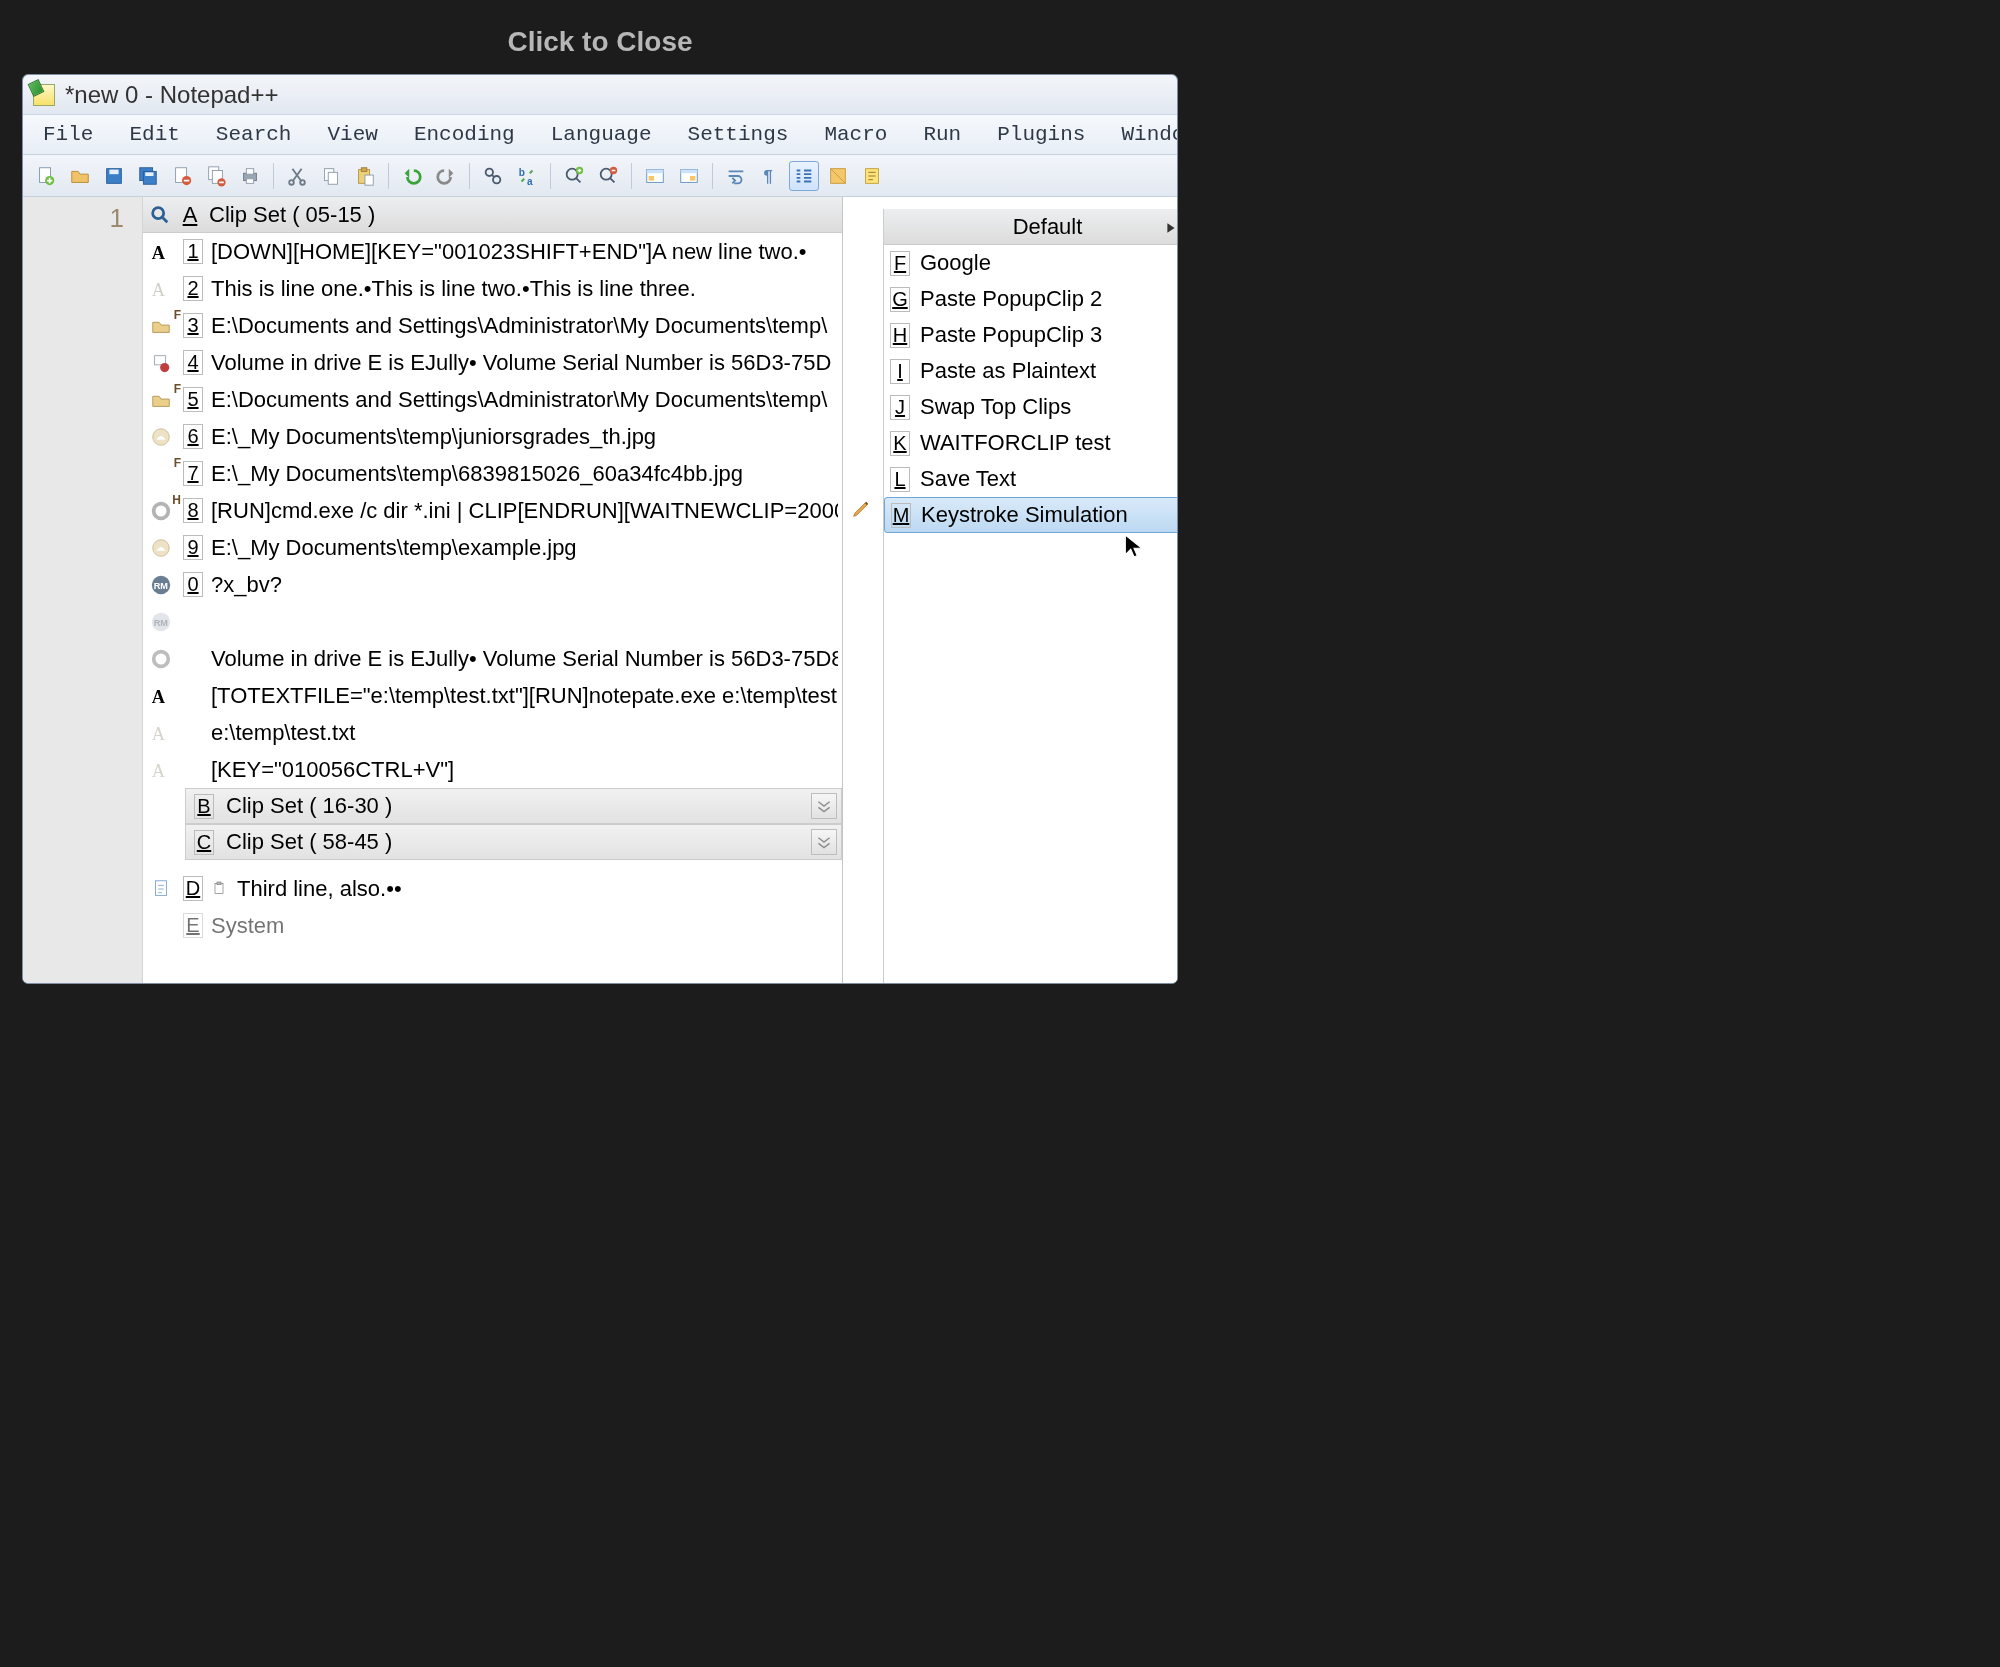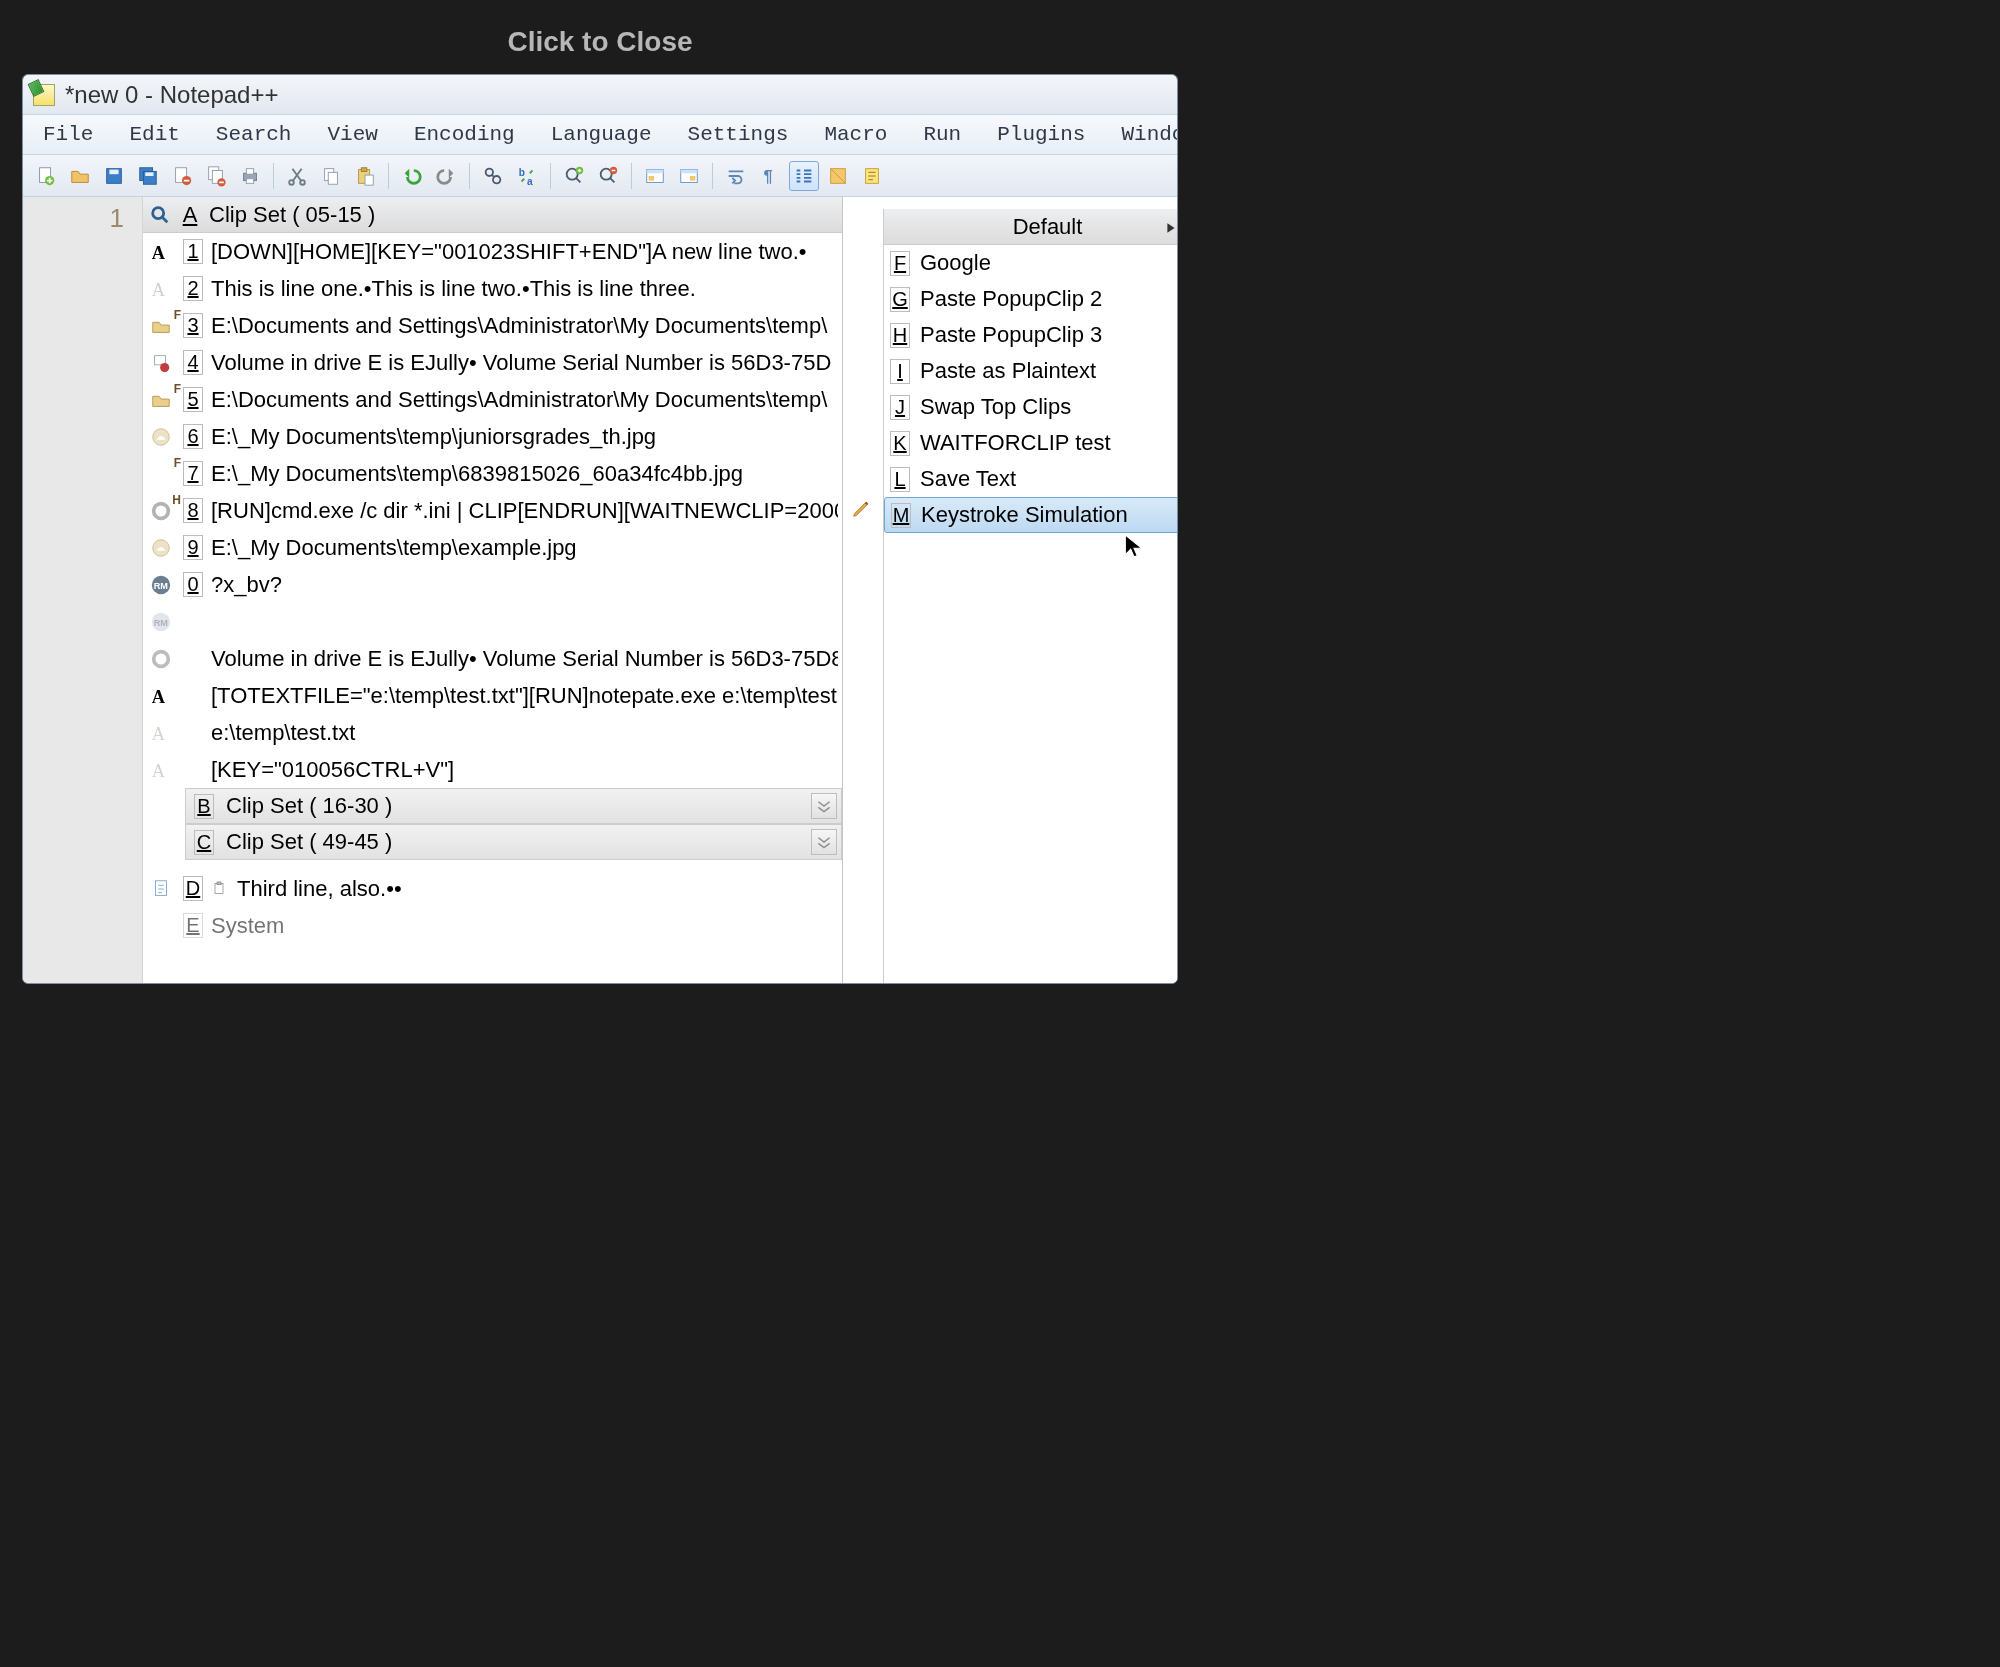--- a/index.html
+++ b/index.html
@@ -583,21 +583,21 @@
               <span class="num" style="border:1px solid #bcbcbc; width:20px; text-align:center; text-decoration:underline; font-size:20px;">B</span>
               <span>Clip Set  ( 16-30 )</span>
               <span class="chev">
                   <svg viewBox="0 0 10 10">
                     <path d="M1 2l4 3 4-3M1 6l4 3 4-3" stroke="#8d8d8d" fill="none"></path>
                   </svg>
                 </span>
             </div>
             <div class="clip-sub">
               <span class="num" style="border:1px solid #bcbcbc; width:20px; text-align:center; text-decoration:underline; font-size:20px;">C</span>
-              <span>Clip Set  ( 49-45 )</span>
+              <span>Clip Set  ( 58-45 )</span>
               <span class="chev">
                   <svg viewBox="0 0 10 10">
                     <path d="M1 2l4 3 4-3M1 6l4 3 4-3" stroke="#8d8d8d" fill="none"></path>
                   </svg>
                 </span>
             </div>
           </div>
           <div style="height:10px;"></div>
 
           <div class="clip-row">

